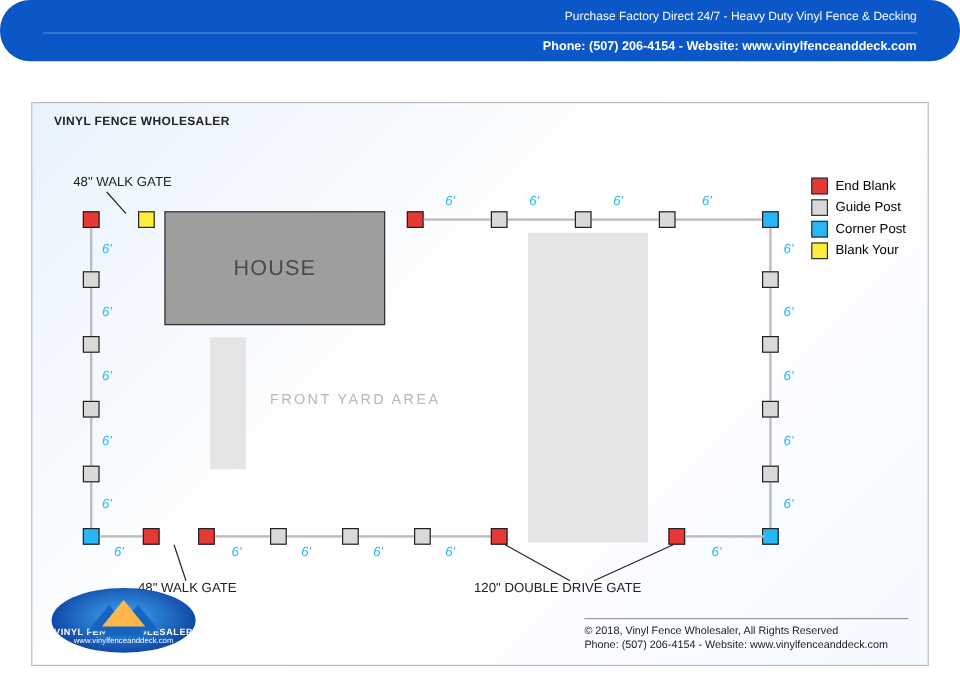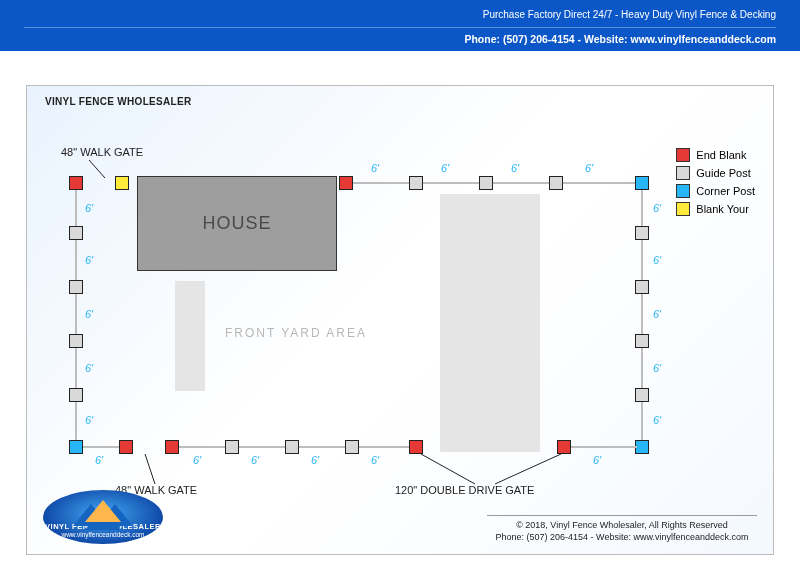--- a/index.html
+++ b/index.html
@@ -1,18 +1,18 @@
 <!DOCTYPE html>
 <html><head>
 <meta charset="utf-8">
 <style>
   * { box-sizing: border-box; margin: 0; padding: 0; }
   body { width: 800px; height: 577px; font-family: Arial, Helvetica, sans-serif; background: #fff; position: relative; overflow: hidden; }
 
-  .topbar { background: #0b57c7; color: #fff; padding: 8px 24px 4px; text-align: right; }
+  .topbar { background: #0b57c7; color: #fff; padding: 8px 36px 4px; text-align: right; border-radius: 25px; }
   .topbar .line { font-size: 10px; line-height: 1.4; }
   .topbar hr { border: none; border-top: 1px solid rgba(255,255,255,.35); margin: 5px 0 4px; }
   .topbar .bold { font-weight: 700; font-size: 10.5px; }
 
   .frame { position: absolute; left: 26px; top: 85px; width: 748px; height: 470px; border: 1px solid #bcbcbc; background: linear-gradient(135deg,#e9f3fd 0%, #ffffff 45%, #ffffff 55%, #f4f9ff 100%); }
   .brand { position: absolute; left: 18px; top: 10px; font-size: 10px; font-weight: 700; letter-spacing: .3px; color: #222; }
   .title { position: absolute; left: 18px; top: 22px; font-size: 20px; font-weight: 400; color: #222; }
 
   
   .legend { position: absolute; right: 18px; top: 62px; font-size: 11px; }
@@ -36,21 +36,21 @@
   .house { background: #9e9e9e; border: 1px solid #333; display:flex; align-items:center; justify-content:center; font-size: 18px; color: #4a4a4a; letter-spacing: 1px; }
   .drive { background: #e5e5e5; }
   .fya { color: #b8b8b8; font-size: 12px; letter-spacing: 2px; }
 
   .leader { stroke:#222; stroke-width:1; fill:none; }
 
   
   .logo { position: absolute; left: 16px; bottom: 10px; width: 120px; height: 54px; border-radius: 50%/50%; background: radial-gradient(ellipse at 50% 45%, #43a9f5 0%, #0f4aa8 70%); display:flex; flex-direction:column; align-items:center; justify-content:flex-end; color:#fff; font-size:6.5px; text-align:center; padding-bottom:6px; overflow:hidden; }
   .logo .mtn { position:absolute; top:10px; left:50%; transform:translateX(-50%); width:0;height:0; border-left:18px solid transparent; border-right:18px solid transparent; border-bottom:22px solid #ffb74d; filter: drop-shadow(-12px 4px 0 #1565c0) drop-shadow(12px 4px 0 #1565c0);}
   .logo .t1 { font-weight:700; font-size:7.5px; letter-spacing:.5px;}
-  .copy { position:absolute; right:16px; bottom:10px; text-align:center; font-size:9px; color:#222; line-height:1.4;}
+  .copy { position:absolute; right:16px; bottom:10px; text-align:left; font-size:9px; color:#222; line-height:1.4;}
   .copy hr { border:none; border-top:1px solid #999; margin-bottom:3px; width: 270px;}
 </style>
 </head>
 <body>
 
 <div class="topbar">
   <div class="line">Purchase Factory Direct 24/7 - Heavy Duty Vinyl Fence &amp; Decking</div>
   <hr>
   <div class="line bold">Phone: (507) 206-4154 - Website: www.vinylfenceanddeck.com</div>
 </div>
@@ -72,21 +72,21 @@
         <span>Corner Post</span>
       </div>
     <div class="row">
         <span class="sq yellow"></span>
         <span>Blank Your</span>
       </div>
   </div>
 
   <div class="canvas">
 
-    <div class="house" style="left:62px; top:0px; width:200px; height:95px;">
+    <div class="house" style="left:62px; top:0px; width:184px; height:95px;">
         <span>HOUSE</span>
       </div>
 
     <div class="drive" style="left:100px; top:105px; width:30px; height:110px;"></div>
 
     <div class="drive" style="left:365px; top:18px; width:100px; height:258px;"></div>
 
     <div class="fya" style="left:150px; top:150px;">FRONT YARD AREA</div>
 
     <div class="caplbl" style="left:-14px; top:-30px; font-weight:400;">48" WALK GATE</div>

